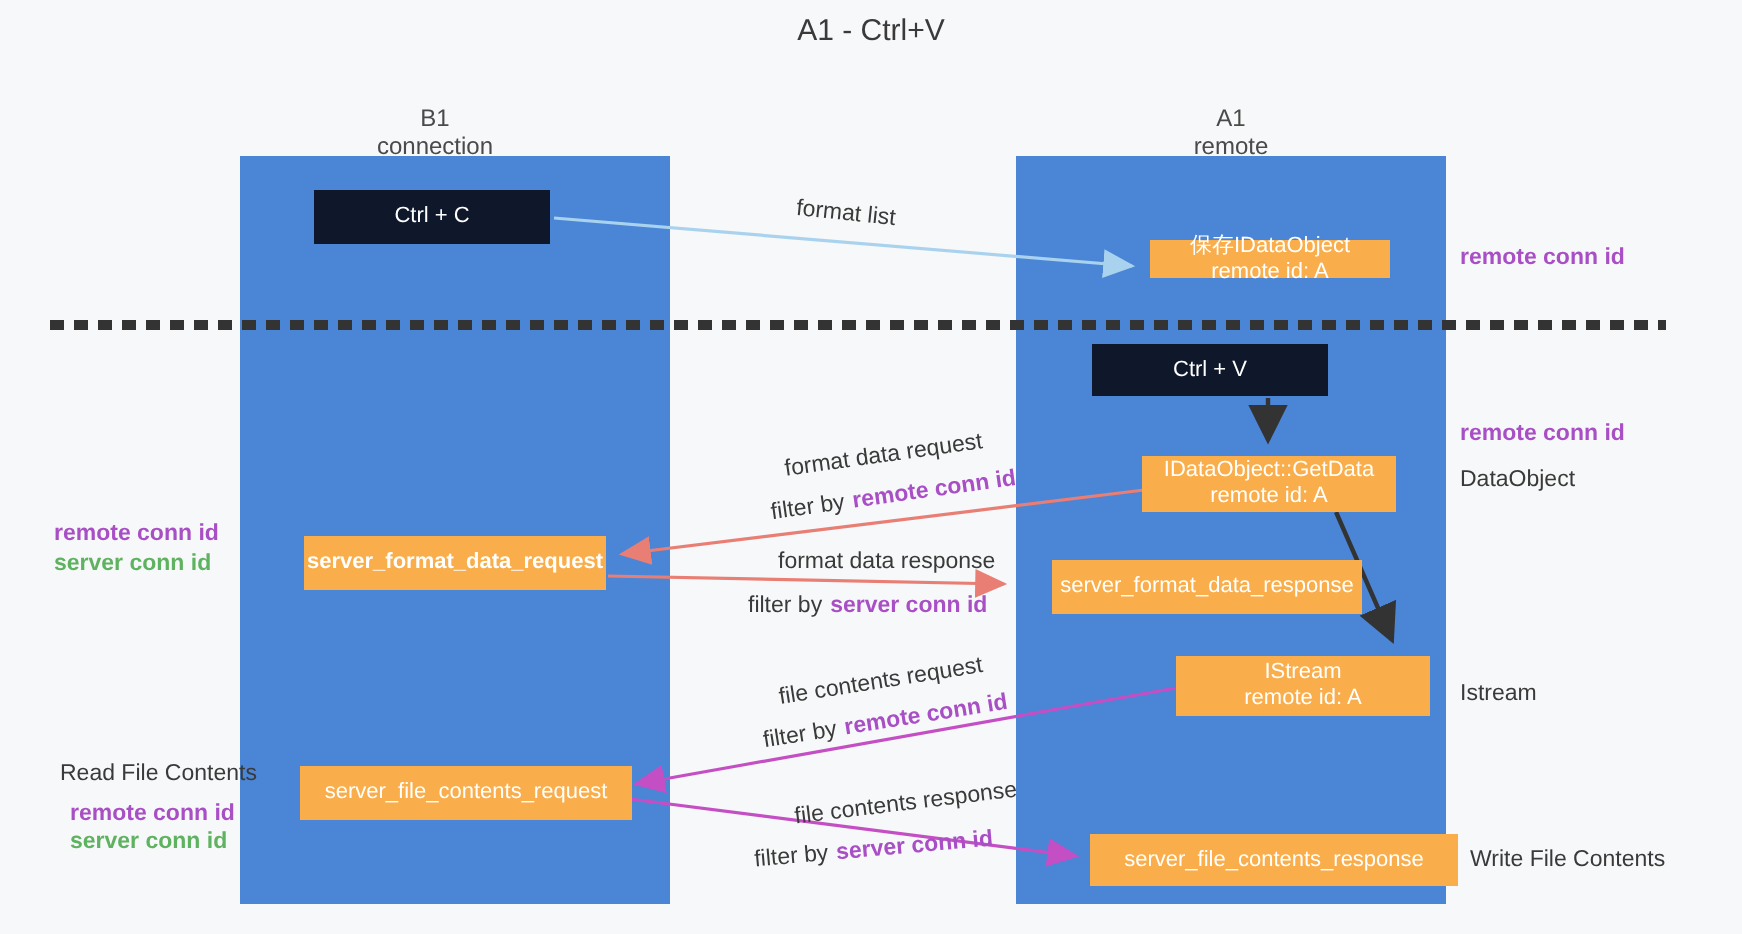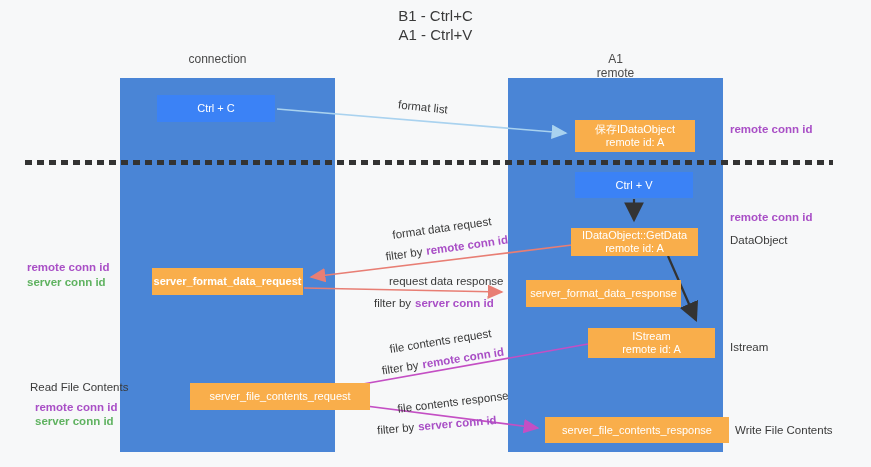--- a/index.html
+++ b/index.html
@@ -20,30 +20,30 @@
   
   .col { position:absolute; top:78px; width:215px; height:374px; background:#4a85d6; }
   .col.left { left:120px; }
   .col.right { left:508px; }
   
   .divider { position:absolute; left:25px; top:160px; width:808px; height:5px;
     background:repeating-linear-gradient(90deg,#333 0 7px,transparent 7px 12px); }
   
   .box { position:absolute; display:flex; flex-direction:column; justify-content:center;
     align-items:center; color:#fff; font-size:11px; line-height:13px; text-align:center; }
-  .box.green { background:#3b82f6; }
+  .box.green { background:#0f172a; }
   .box.orange { background:#f9ae4b; }
   .b-ctrlc   { left:157px; top:95px;  width:118px; height:27px; }
-  .b-saveobj { left:575px; top:120px; width:120px; height:32px; }
-  .b-ctrlv   { left:575px; top:172px; width:118px; height:26px; }
+  .b-saveobj { left:575px; top:120px; width:120px; height:19px; }
+  .b-ctrlv   { left:546px; top:172px; width:118px; height:26px; }
   .b-getdata { left:571px; top:228px; width:127px; height:28px; }
   .b-fmtreq  { left:152px; top:268px; width:151px; height:27px;font-weight:bold; }
   .b-fmtresp { left:510px; top:280px; width:155px; height:27px;margin-left:16px; }
   .b-istream { left:588px; top:328px; width:127px; height:30px; }
-  .b-filereq { left:150px; top:383px; width:180px; height:27px;margin-left:40px; }
+  .b-filereq { left:150px; top:383px; width:166px; height:27px; }
   .b-fileresp{ left:545px; top:417px; width:184px; height:26px; }
   
   svg.arrows { position:absolute; left:0; top:0; width:871px; height:467px; pointer-events:none; }
   
   .albl { position:absolute; font-size:11.5px; color:#3a3a3a; white-space:nowrap; }
   .albl .purple { color:#a94fc6; font-weight:bold; margin-left:4px; }
   .l-fmtlist  { left:398px; top:101px; transform:rotate(6deg); }
   .l-fdreq    { left:392px; top:222px; transform:rotate(-8deg); }
   .l-fbr1     { left:385px; top:242px; transform:rotate(-8deg); }
   .l-fdresp   { left:389px; top:275px; }
@@ -66,25 +66,25 @@
   .s-read   { left:30px; top:381px; }
   .s-lrconn2{ left:35px; top:401px; }
   .s-lsconn2{ left:35px; top:415px; }
 </style>
 </head>
 <body>
 
 <div id="canvas">
 
   <div class="title">
-    <div>B1 - Ctrl+C</div>
     <div>A1 - Ctrl+V</div>
   </div>
 
   <div class="col-header left">
+    <div>B1</div>
     <div>connection</div>
   </div>
   <div class="col-header right">
     <div>A1</div>
     <div>remote</div>
   </div>
 
   <div class="col left"></div>
   <div class="col right"></div>
 
@@ -153,21 +153,21 @@
     <span>server_file_contents_response</span>
   </div>
 
   <div class="albl l-fmtlist">format list</div>
 
   <div class="albl l-fdreq">format data request</div>
   <div class="albl l-fbr1">
     <span>filter by</span><span class="purple">remote conn id</span>
   </div>
 
-  <div class="albl l-fdresp">request data response</div>
+  <div class="albl l-fdresp">format data response</div>
   <div class="albl l-fbs1">
     <span>filter by</span><span class="purple">server conn id</span>
   </div>
 
   <div class="albl l-fcreq">file contents request</div>
   <div class="albl l-fbr2">
     <span>filter by</span><span class="purple">remote conn id</span>
   </div>
 
   <div class="albl l-fcresp">file contents response</div>

